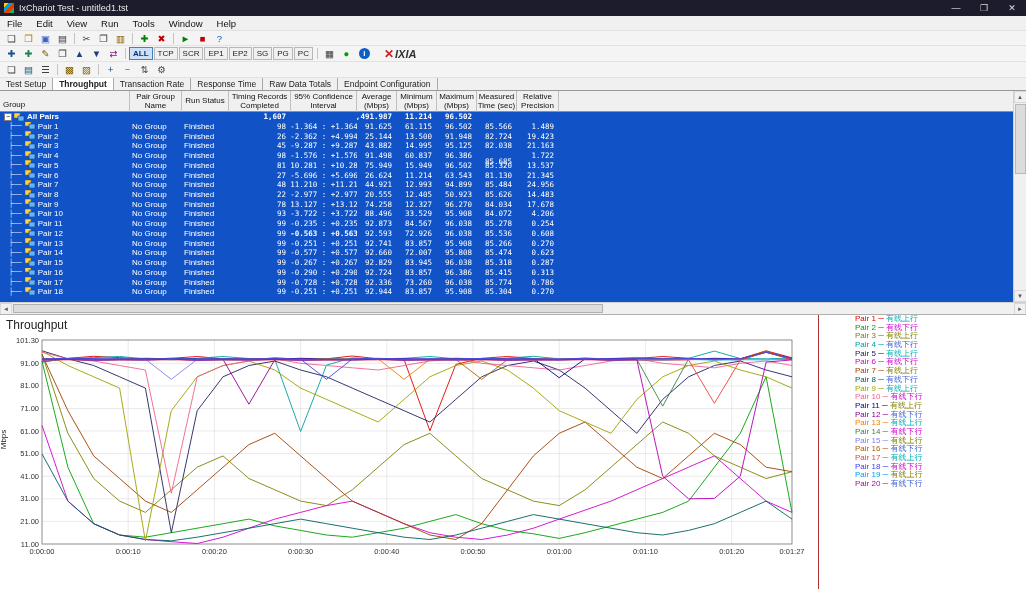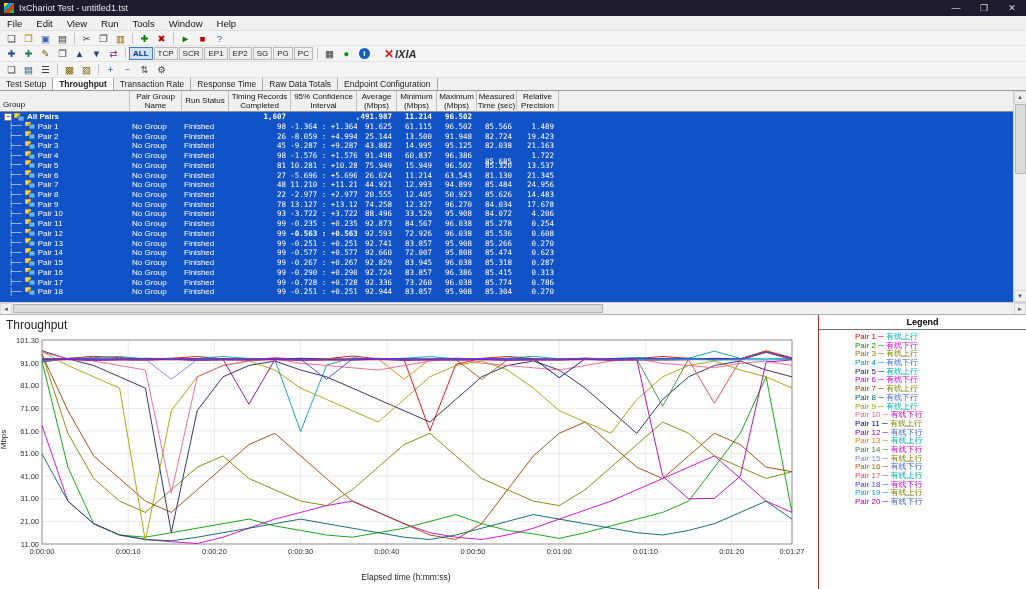--- a/index.html
+++ b/index.html
@@ -257,21 +257,21 @@
               <span class="tree">├──</span>
               <span class="picon"><svg width="11" height="8">
                   <rect x="0" y="0" width="6" height="5" fill="#ffd24a" stroke="#806000" stroke-width="0.6"></rect>
                   <rect x="4" y="3" width="6" height="5" fill="#66b2ff" stroke="#004080" stroke-width="0.6"></rect>
                 </svg></span>
               <span>Pair 2</span>
             </div>
             <div class="cell" style="width: 52px;">No Group</div>
             <div class="cell" style="width: 47px;">Finished</div>
             <div class="cell num" style="width: 62px;">26</div>
-            <div class="cell ctr" style="width: 66px;">-8.059 : +4.994</div>
+            <div class="cell ctr" style="width: 66px;">-2.362 : +4.994</div>
             <div class="cell num" style="width: 40px;">25.144</div>
             <div class="cell num" style="width: 40px;">13.500</div>
             <div class="cell num" style="width: 40px;">91.948</div>
             <div class="cell num" style="width: 40px;">82.724</div>
             <div class="cell num" style="width: 42px;">19.423</div>
             <div class="cell fill"></div>
           </div>
           <div class="row">
             <div class="cell" style="width: 130px;">
               <span style="width:6px"></span>
@@ -685,24 +685,22 @@
           <polyline fill="none" stroke="#900090" stroke-width="0.9" points="36.0,25.7 61.9,25.2 87.7,25.9 113.6,25.4 139.4,25.7 165.3,25.0 191.2,25.9 217.0,25.4 242.9,70.2 268.8,25.7 294.6,25.2 320.5,25.9 346.3,25.4 372.2,25.7 398.1,25.0 423.9,25.9 449.8,25.4 475.7,25.7 501.5,25.2 527.4,25.9 553.2,25.4 579.1,25.7 605.0,25.0 630.8,25.9 656.7,25.4 682.6,25.7 708.4,25.2 734.3,25.9 760.1,18.0 786.0,25.4"></polyline>
           <polyline fill="none" stroke="#f08000" stroke-width="0.9" points="36.0,25.4 61.9,25.0 87.7,25.7 113.6,25.2 139.4,25.4 165.3,24.8 191.2,25.7 217.0,25.2 242.9,25.4 268.8,25.0 294.6,25.7 320.5,25.2 346.3,25.4 372.2,24.8 398.1,45.3 423.9,25.2 449.8,25.4 475.7,25.0 501.5,25.7 527.4,25.2 553.2,25.4 579.1,24.8 605.0,25.7 630.8,25.2 656.7,25.4 682.6,25.0 708.4,25.7 734.3,25.2 760.1,18.2 786.0,25.0"></polyline>
           <polyline fill="none" stroke="#408040" stroke-width="0.9" points="36.0,25.4 61.9,25.0 87.7,25.7 113.6,25.2 139.4,25.4 165.3,24.8 191.2,25.7 217.0,25.2 242.9,25.4 268.8,25.0 294.6,25.7 320.5,25.2 346.3,25.4 372.2,24.8 398.1,25.7 423.9,25.2 449.8,25.4 475.7,25.0 501.5,25.7 527.4,25.2 553.2,25.4 579.1,24.8 605.0,25.7 630.8,25.2 656.7,72.2 682.6,25.0 708.4,25.7 734.3,25.2 760.1,18.4 786.0,25.0"></polyline>
           <polyline fill="none" stroke="#8080f0" stroke-width="0.9" points="36.0,25.2 61.9,24.8 87.7,25.4 113.6,25.0 139.4,25.2 165.3,45.3 191.2,25.4 217.0,25.0 242.9,25.2 268.8,24.8 294.6,25.4 320.5,25.0 346.3,25.2 372.2,24.5 398.1,25.4 423.9,25.0 449.8,25.2 475.7,24.8 501.5,25.4 527.4,25.0 553.2,25.2 579.1,24.5 605.0,25.4 630.8,25.0 656.7,25.2 682.6,24.8 708.4,25.4 734.3,25.0 760.1,18.0 786.0,24.8"></polyline>
           <polyline fill="none" stroke="#b06000" stroke-width="0.9" points="36.0,25.4 61.9,25.0 87.7,25.7 113.6,25.2 139.4,25.4 165.3,24.8 191.2,25.7 217.0,25.2 242.9,25.4 268.8,25.0 294.6,25.7 320.5,25.2 346.3,25.4 372.2,24.8 398.1,25.7 423.9,25.2 449.8,25.4 475.7,45.3 501.5,25.7 527.4,25.2 553.2,25.4 579.1,24.8 605.0,25.7 630.8,25.2 656.7,25.4 682.6,25.0 708.4,25.7 734.3,25.2 760.1,17.1 786.0,25.0"></polyline>
           <polyline fill="none" stroke="#f04040" stroke-width="0.9" points="36.0,26.3 61.9,25.9 87.7,26.6 113.6,26.1 139.4,26.3 165.3,25.7 191.2,26.6 217.0,26.1 242.9,26.3 268.8,25.9 294.6,26.6 320.5,26.1 346.3,26.3 372.2,25.7 398.1,26.6 423.9,26.1 449.8,26.3 475.7,25.9 501.5,26.6 527.4,26.1 553.2,26.3 579.1,25.7 605.0,26.6 630.8,26.1 656.7,26.3 682.6,25.9 708.4,69.3 734.3,26.1 760.1,18.0 786.0,25.9"></polyline>
           <polyline fill="none" stroke="#4040f0" stroke-width="0.9" points="36.0,25.0 61.9,24.5 87.7,25.2 113.6,24.8 139.4,25.0 165.3,24.3 191.2,25.2 217.0,24.8 242.9,25.0 268.8,24.5 294.6,25.2 320.5,45.3 346.3,25.0 372.2,24.3 398.1,25.2 423.9,24.8 449.8,25.0 475.7,24.5 501.5,25.2 527.4,24.8 553.2,25.0 579.1,24.3 605.0,25.2 630.8,24.8 656.7,25.0 682.6,24.5 708.4,25.2 734.3,24.8 760.1,18.2 786.0,24.5"></polyline>
           <polyline fill="none" stroke="#00a0f0" stroke-width="0.9" points="36.0,25.9 61.9,25.4 87.7,26.1 113.6,25.7 139.4,25.9 165.3,25.2 191.2,26.1 217.0,25.7 242.9,25.9 268.8,25.4 294.6,26.1 320.5,25.7 346.3,25.9 372.2,25.2 398.1,26.1 423.9,25.7 449.8,25.9 475.7,25.4 501.5,26.1 527.4,25.7 553.2,25.9 579.1,25.2 605.0,26.1 630.8,25.7 656.7,25.9 682.6,25.4 708.4,26.1 734.3,25.7 760.1,25.9 786.0,25.4"></polyline>
           <polyline fill="none" stroke="#b000b0" stroke-width="0.9" points="36.0,25.9 61.9,25.4 87.7,26.1 113.6,25.7 139.4,25.9 165.3,25.2 191.2,26.1 217.0,25.7 242.9,25.9 268.8,25.4 294.6,26.1 320.5,25.7 346.3,25.9 372.2,25.2 398.1,26.1 423.9,25.7 449.8,25.9 475.7,25.4 501.5,26.1 527.4,25.7 553.2,25.9 579.1,25.2 605.0,26.1 630.8,25.7 656.7,142.2 682.6,164.8 708.4,164.4 734.3,142.2 760.1,28.1 786.0,25.9"></polyline>
         </svg>
-      <div class="xlabel">Elapsed time (h:mm:ss)</div>
     </div>
     <div class="legend-panel">
-      <div class="legend-title">Legend</div>
       <div id="legend-list">
           <div class="legend-row"><span style="color:#e00000">Pair 1</span><span style="color:#e00000"> ─ </span><span style="color:#00b0b0">有线上行</span></div>
           <div class="legend-row"><span style="color:#00a000">Pair 2</span><span style="color:#00a000"> ─ </span><span style="color:#d000d0">有线下行</span></div>
           <div class="legend-row"><span style="color:#808000">Pair 3</span><span style="color:#808000"> ─ </span><span style="color:#808000">有线上行</span></div>
           <div class="legend-row"><span style="color:#00a0a0">Pair 4</span><span style="color:#00a0a0"> ─ </span><span style="color:#4060d0">有线下行</span></div>
           <div class="legend-row"><span style="color:#202060">Pair 5</span><span style="color:#202060"> ─ </span><span style="color:#00b0b0">有线上行</span></div>
           <div class="legend-row"><span style="color:#d000d0">Pair 6</span><span style="color:#d000d0"> ─ </span><span style="color:#d000d0">有线下行</span></div>
           <div class="legend-row"><span style="color:#a04000">Pair 7</span><span style="color:#a04000"> ─ </span><span style="color:#808000">有线上行</span></div>
           <div class="legend-row"><span style="color:#006060">Pair 8</span><span style="color:#006060"> ─ </span><span style="color:#4060d0">有线下行</span></div>
           <div class="legend-row"><span style="color:#a0a000">Pair 9</span><span style="color:#a0a000"> ─ </span><span style="color:#00b0b0">有线上行</span></div>

